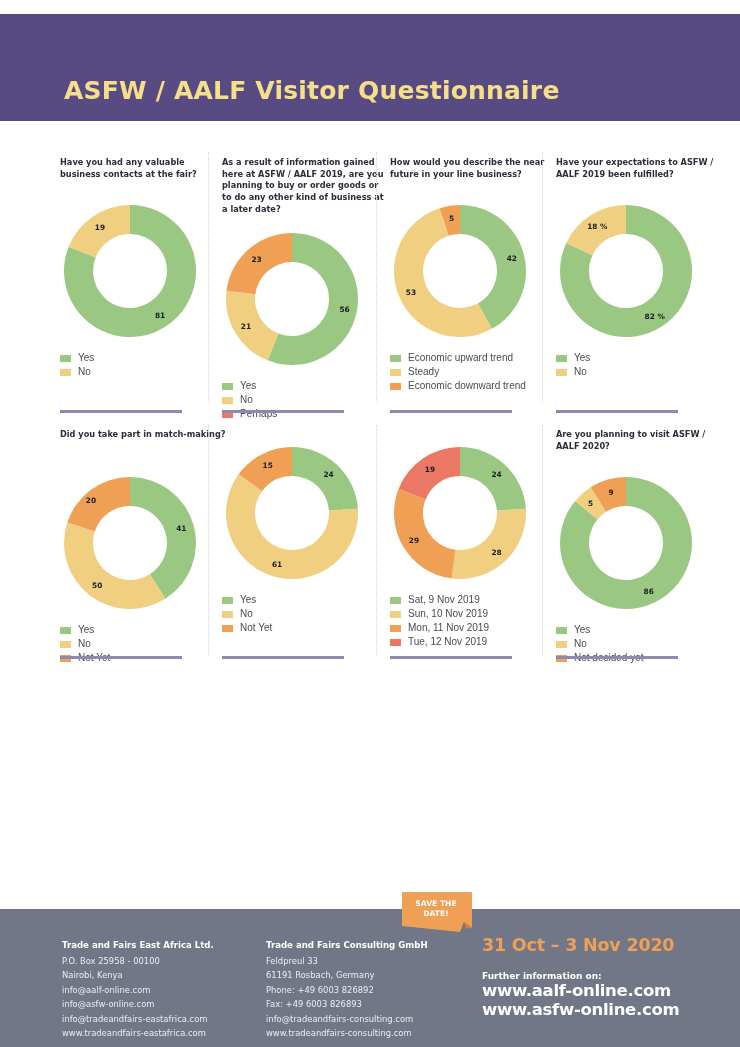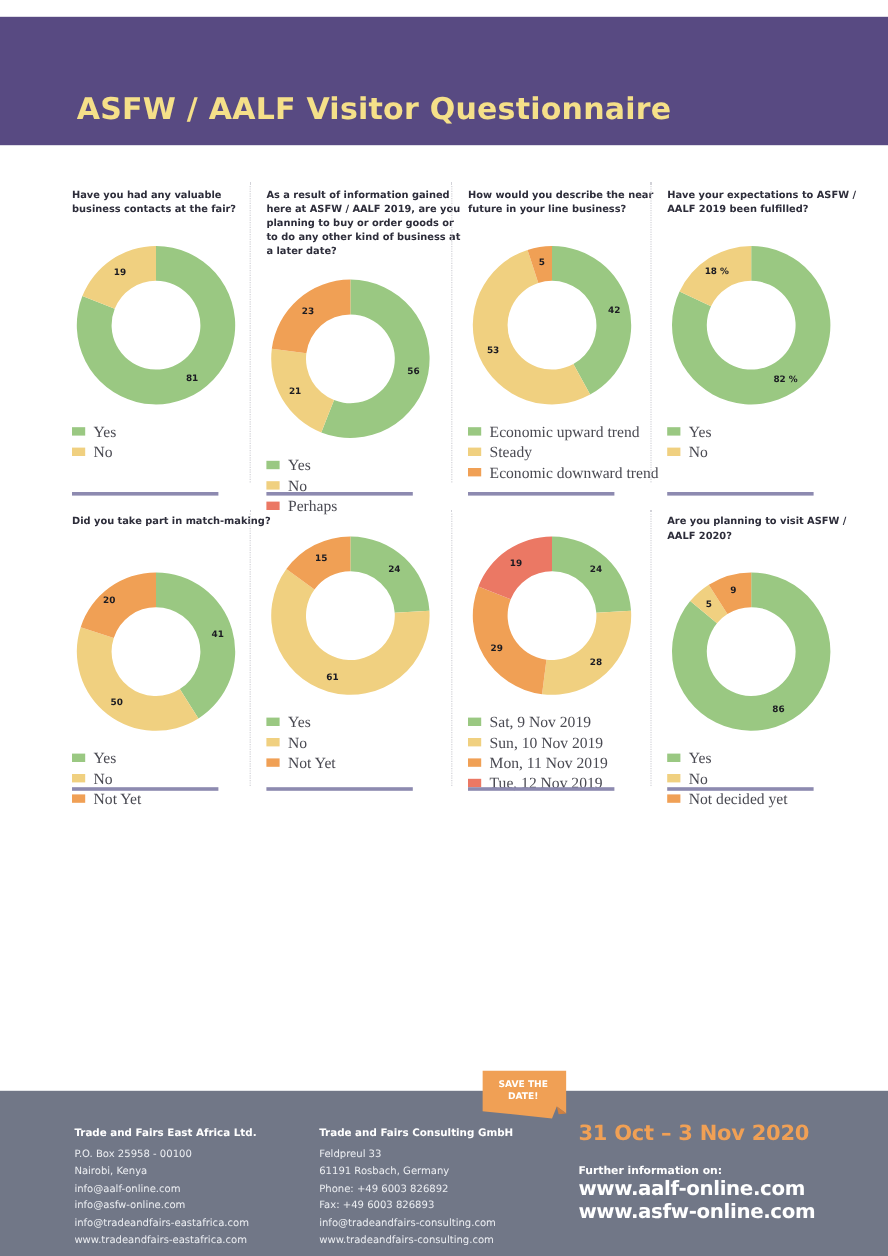--- a/index.html
+++ b/index.html
@@ -91,23 +91,23 @@
     align-items: center;
     margin-bottom: 4px;
   }
   .legend-swatch {
     width: 11px;
     height: 7px;
     margin-right: 7px;
     flex: 0 0 auto;
   }
   .legend-label {
-    font-size: 13px;
+    font-size: 10px;
     color: #4a4a52;
-    font-family: Liberation Serif, serif;
+    font-family: Liberation Sans, sans-serif;
     line-height: 1;
   }
 
   
   .vdiv {
     position: absolute;
     top: 0;
     width: 1px;
     border-left: 1px dotted #d2d2d8;
   }

